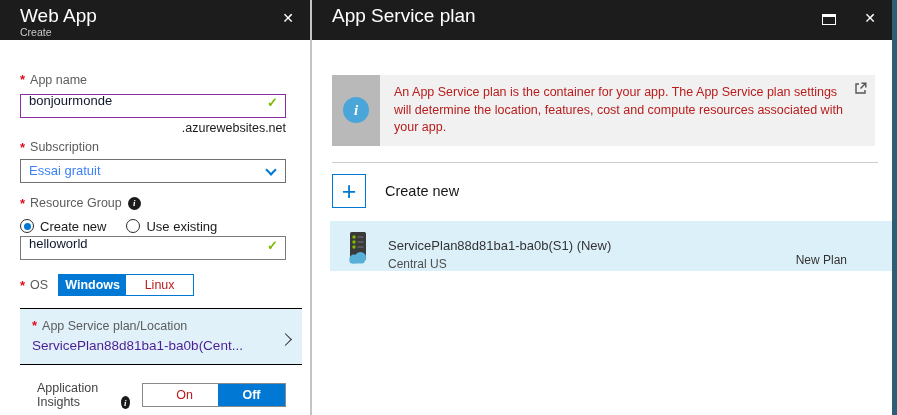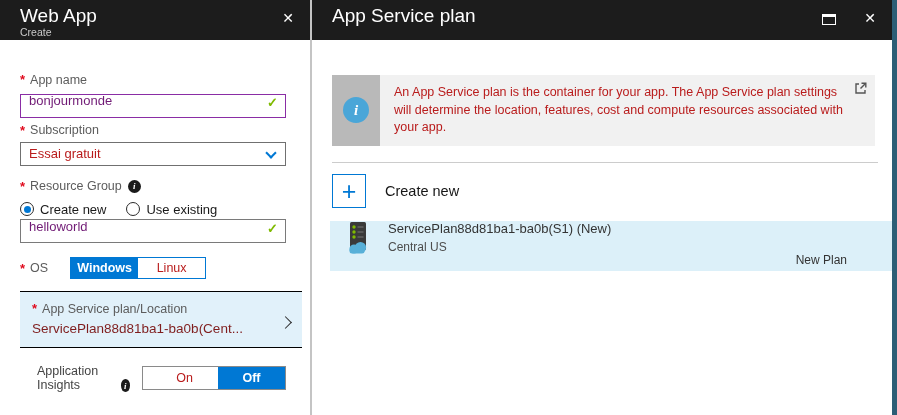--- a/index.html
+++ b/index.html
@@ -19,48 +19,48 @@
   
   .left-blade { position:absolute; left:0; top:0; width:310px; height:415px; background:#fff; }
   .separator { position:absolute; left:310px; top:0; width:2px; height:415px; background:#c4c4c4; }
   .form { padding:0 24px 0 20px; }
   .field-label { margin-top:32px; font-size:12.5px; color:#5c5c5c; display:flex; align-items:center; }
   .field-label.tight { margin-top:5px; }
   .field-label.mid { margin-top:13px; }
   .req { color:#e00b1e; font-size:13px; margin-right:5px; font-weight:bold; }
   .input-wrap { position:relative; margin-top:4px; }
   .txt-input { width:100%; height:24px; border:1px solid #7a7a7a; font-size:13px;
-    padding:0 24px 10px 8px; color:#701a75; font-family:"Liberation Sans",sans-serif; outline:none; }
+    padding:0 24px 10px 8px; color:#0f172a; font-family:"Liberation Sans",sans-serif; outline:none; }
   .txt-input.valid-purple { border:1px solid #8a2da5; }
   .check { position:absolute; right:8px; top:4px; color:#7fba00; font-weight:bold; font-size:13px; }
   .suffix { margin-top:3px; font-size:12.5px; color:#1a1a1a; text-align:right; }
   .select-box { position:relative; margin-top:4px; height:24px; border:1px solid #707070;
     cursor:pointer; background:#fff; }
-  .select-value { font-size:13px; color:#b91c1c; line-height:22px; padding-left:8px; }
+  .select-value { font-size:13px; color:#3b82f6; line-height:22px; padding-left:8px; }
   .chev-down { position:absolute; right:10px; top:6px; width:8px; height:8px;
     border-right:2px solid #0078d4; border-bottom:2px solid #0078d4; transform:rotate(45deg); }
   .tip { width:13px; height:13px; border-radius:50%; background:#1a1a1a; color:#fff;
     font-size:9px; font-weight:bold; font-style:italic; font-family:"Liberation Serif",serif;
     display:inline-flex; align-items:center; justify-content:center; margin-left:6px; cursor:pointer; }
   .radio-row { margin-top:8px; display:flex; align-items:center; gap:20px; }
   .radio-item { display:flex; align-items:center; gap:6px; cursor:pointer; }
   .radio { width:14px; height:14px; border:1px solid #2b2b2b; border-radius:50%;
     display:flex; align-items:center; justify-content:center; background:#fff; }
   .radio.checked::after { content:""; width:7px; height:7px; border-radius:50%; background:#0078d4; }
   .radio-label { font-size:13px; color:#1a1a1a; }
   .os-row { margin-top:14px; display:flex; align-items:center; }
-  .seg-toggle { display:flex; border:1px solid #0078d4; height:22px; margin-left:22px; }
+  .seg-toggle { display:flex; border:1px solid #0078d4; height:22px; margin-left:10px; }
   .seg { width:67px; font-size:12.5px; display:flex; align-items:center; justify-content:center;
     cursor:pointer; }
   .seg.on { background:#0078d4; color:#fff; font-weight:bold; }
   .seg.off { background:#fff; color:#b91c1c; }
   .plan-box { margin:12px -16px 0 0; background:#e1f1fa; border-top:1px solid #000;
     border-bottom:1px solid #000; padding:9px 26px 11px 12px; position:relative; cursor:pointer; }
   .plan-box-label { font-size:12.5px; color:#5c5c5c; display:flex; align-items:center; }
-  .plan-box-value { font-size:13.5px; color:#7f1d1d; margin-top:5px; white-space:nowrap;
+  .plan-box-value { font-size:13.5px; color:#4c1d95; margin-top:5px; white-space:nowrap;
     overflow:hidden; }
   .chev-right { position:absolute; right:12px; top:26px; width:9px; height:9px;
     border-right:1.6px solid #2b2b2b; border-bottom:1.6px solid #2b2b2b; transform:rotate(-45deg); }
   .insights-row { margin-top:16px; display:flex; align-items:center; }
   .insights-label { font-size:12.5px; color:#444; display:flex; align-items:flex-end;margin-left:17px; }
   .onoff { display:flex; border:1px solid #8a8a8a; height:24px; margin-left:12px;padding-left:8px; }
   .onoff .seg { height:100%; }
 
   
   .right-blade { position:absolute; left:312px; top:0; width:580px; height:415px; background:#fff; }
@@ -72,21 +72,21 @@
     display:flex; align-items:center; justify-content:center; }
   .info-text { padding:9px 30px 9px 14px; font-size:12.5px; color:#b91c1c; line-height:17.5px;
     position:relative; flex:1; }
   .ext-link { position:absolute; top:7px; right:8px; cursor:pointer; }
   .divider { margin:16px 14px 0 20px; border-top:1px solid #ccc; }
   .create-row { margin:11px 0 0 20px; display:flex; align-items:center; cursor:pointer; width:200px; }
   .plus-box { width:34px; height:34px; border:1px solid #0078d4; color:#0078d4; font-size:25px;
     font-weight:300; display:flex; align-items:center; justify-content:center; line-height:0; }
   .create-label { margin-left:19px; font-size:14.5px; color:#161616; }
   .plan-row { margin:13px 0 0 18px; width:562px; height:50px; background:#dcf0f9;
-    display:flex; align-items:flex-start; padding-left:13px; position:relative; cursor:pointer; }
+    display:flex; align-items:flex-end; padding-left:13px; position:relative; cursor:pointer; }
   .plan-texts { margin-left:15px; }
   .plan-name { font-size:13px; color:#333; }
   .plan-loc { font-size:12px; color:#4d4d4d; margin-top:4px; }
   .plan-badge { position:absolute; right:45px; bottom:4px; font-size:12px; color:#333; }
   .teal-bar { position:absolute; right:0; top:0; width:5px; height:415px; background:#2d5e76; }
 </style>
 </head>
 <body>
 
 <div class="stage">
@@ -101,20 +101,21 @@
     <div class="form">
 
       <div class="field-label">
         <span class="req">*</span>
         <span>App name</span>
       </div>
       <div class="input-wrap">
         <input class="txt-input valid-purple" value="bonjourmonde" style="">
         <span class="check">✓</span>
       </div>
+      <div class="suffix">.azurewebsites.net</div>
 
       <div class="field-label tight">
         <span class="req">*</span>
         <span>Subscription</span>
       </div>
       <div class="select-box">
         <div class="select-value">Essai gratuit</div>
         <span class="chev-down"></span>
       </div>
 

